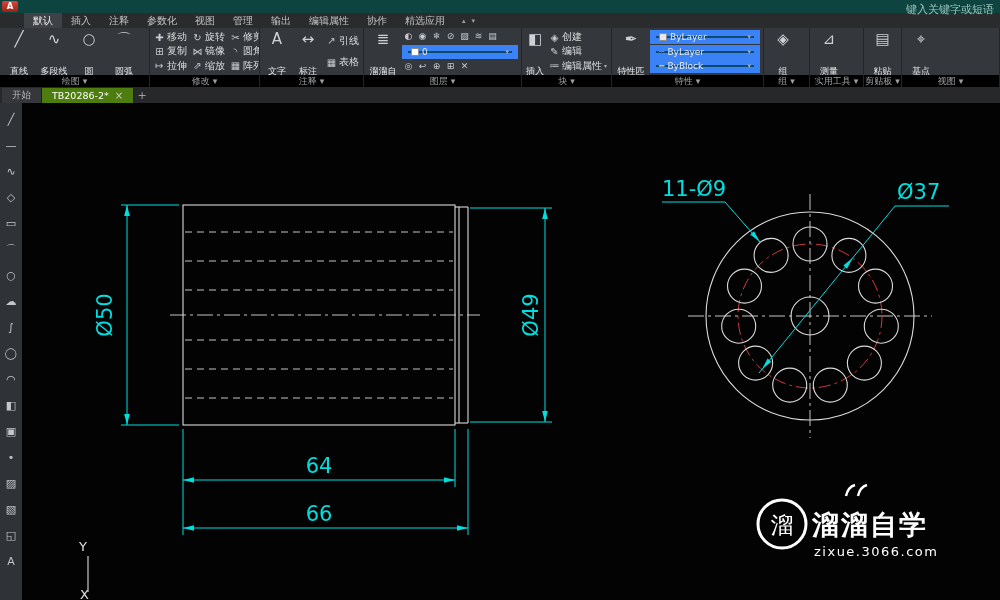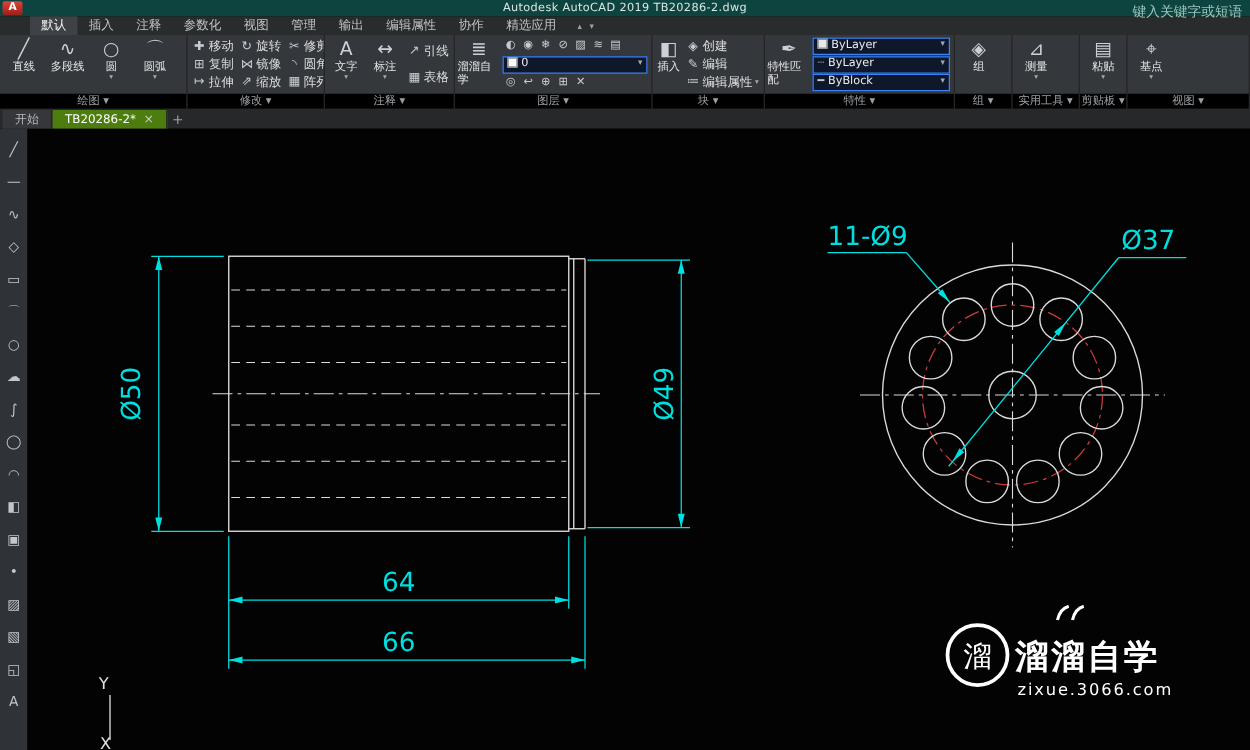--- a/index.html
+++ b/index.html
@@ -20,30 +20,30 @@
   .rextra{display:flex;align-items:center;gap:6px;padding-left:8px}
   .rextra span{font-size:7px;color:#9aa0a4}
 
   
   .ribbon{height:59px;background:#34373b;display:flex;overflow:hidden}
   .panel{border-right:1px solid #232527;display:flex;flex-direction:column;flex:0 0 auto}
   .pcontent{flex:1;display:flex;align-items:stretch;padding:1px 2px;gap:1px;overflow:hidden}
   .plabel{height:12px;font-size:9px;color:#9da0a3;text-align:center;line-height:12px;background:#000000;white-space:nowrap;overflow:hidden}
   .bigbtn{width:34px;display:flex;flex-direction:column;align-items:center;padding-top:2px;cursor:default}
   .bigicn{font-size:15px;line-height:17px;color:#ccd1d5}
-  .biglabel{font-size:9px;color:#e4e6e8;line-height:10px;margin-top:1px;word-break:break-all}
+  .biglabel{font-size:9px;color:#e4e6e8;line-height:10px;margin-top:18px;text-align:center;word-break:break-all}
   .drop{font-size:6px;color:#a5a8ab;line-height:6px}
   .scol{display:flex;flex-direction:column;justify-content:space-around;padding:1px 0}
   .smallbtn{display:flex;align-items:center;height:14px;padding:0 2px;gap:2px;cursor:default}
   .smicn{font-size:10px;color:#c8ccd0;width:11px;text-align:center}
   .smlabel{font-size:10px;color:#dcdee0;white-space:nowrap}
   .stack{display:flex;flex-direction:column;justify-content:space-between;padding:1px 1px;flex:1;min-width:0}
   .irow{display:flex;gap:1px}
   .tinybtn{width:13px;height:13px;font-size:9px;color:#c6cacd;text-align:center;line-height:13px;cursor:default}
-  .ddown{height:14px;background:#0f172a;border:1px solid #3b82f6;display:flex;padding:0 3px;gap:3px}
+  .ddown{height:14px;background:#0c4a6e;border:6px solid #3b82f6;display:flex;align-items:center;padding:0 3px;gap:3px}
   .swatch{width:8px;height:8px;border:1px solid #8a8e92;flex:0 0 auto}
   .dicn{font-size:9px;color:#c6cacd}
   .dval{font-size:9px;color:#e9ebec;flex:1;overflow:hidden;white-space:nowrap}
   .darr{font-size:7px;color:#a5a8ab}
 
   
   .filetabs{height:16px;background:#26282a;display:flex;align-items:flex-end;padding-left:2px}
   .ftab{height:15px;display:flex;align-items:center;padding:0 10px;font-size:9.5px;background:#35373a;color:#b6b8ba;
         border-right:1px solid #1d1f21;gap:6px;cursor:default}
   .ftab.active{background:#4d7c0f;color:#fff}
@@ -65,21 +65,20 @@
   .cy{stroke:#00dfdf;stroke-width:1;fill:none}
   .cyf{fill:#00dfdf}
   .dimtext{fill:#00dfdf;font-size:21px}
   svg text{font-family:"DejaVu Sans",sans-serif}
 </style>
 </head>
 <body>
 
 <div class="titlebar">
   <div class="applogo">A</div>
-  <div class="ttitle">Autodesk AutoCAD 2019   TB20286-2.dwg</div>
   <div class="tsearch">
     <span>键入关键字或短语</span>
   </div>
 </div>
 
 <div class="tabrow">
 
 <div class="rtab active">默认</div>
     <div class="rtab">插入</div>
     <div class="rtab">注释</div>

